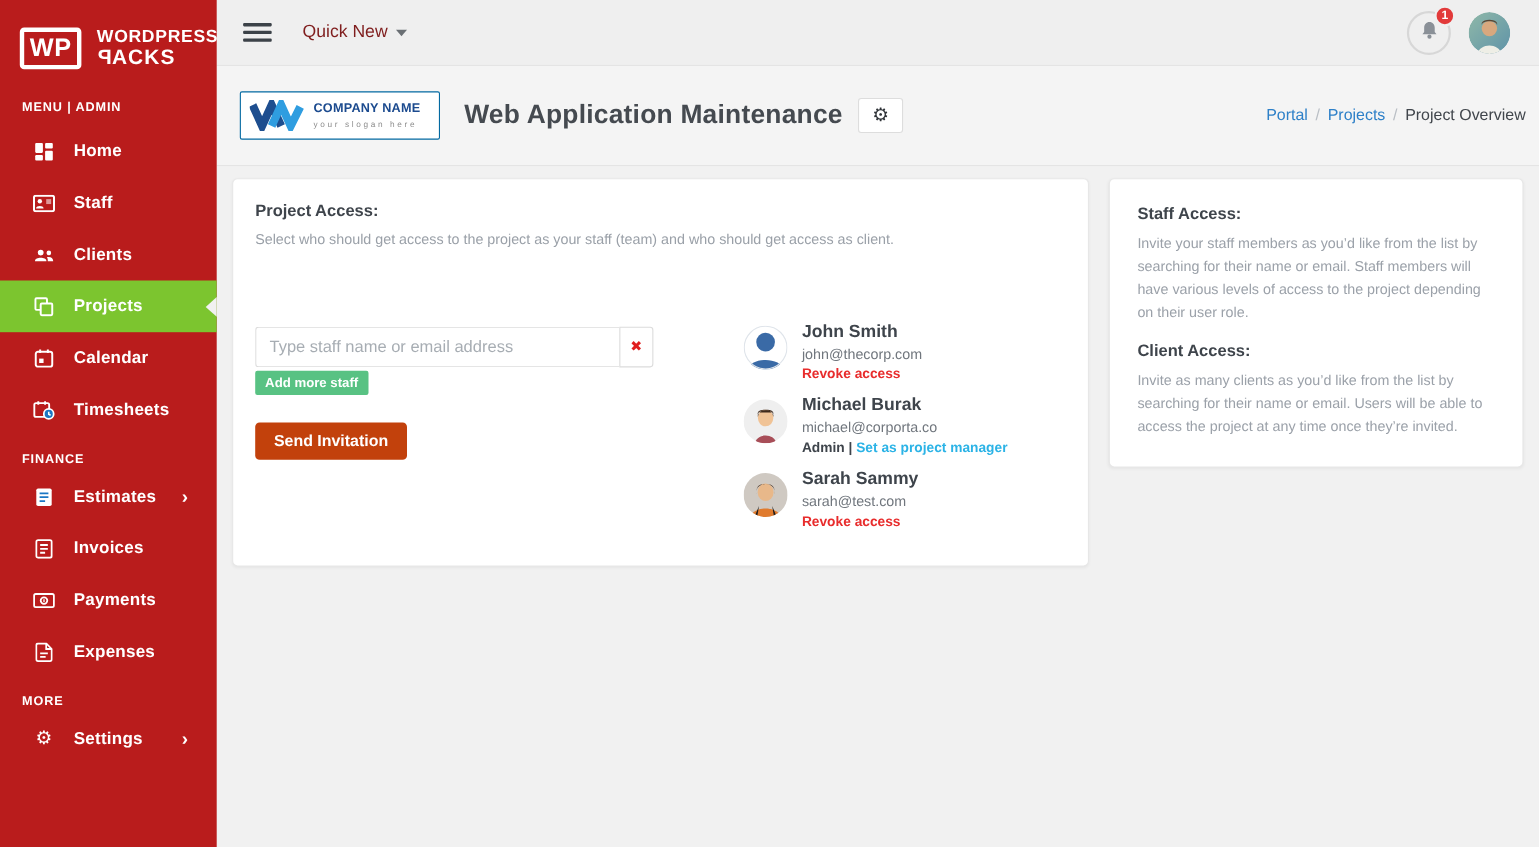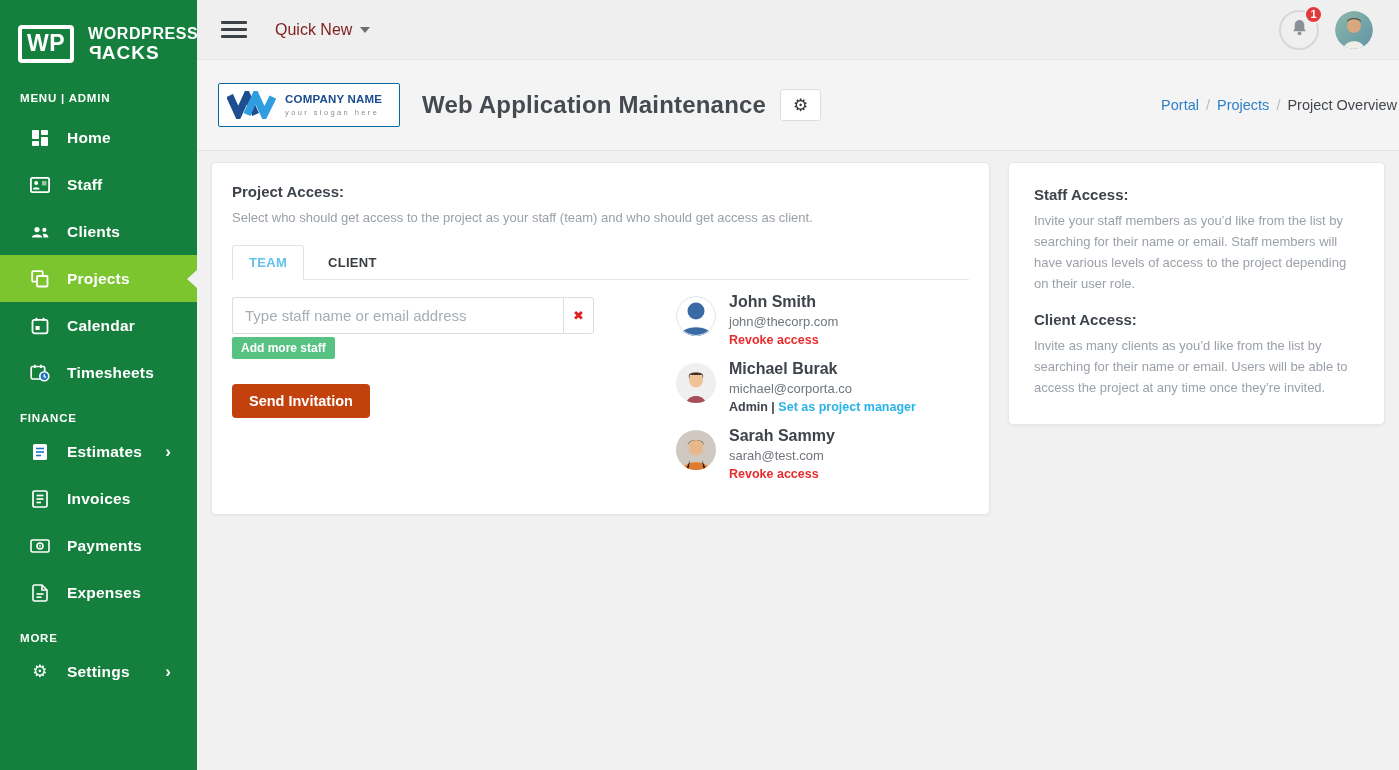--- a/index.html
+++ b/index.html
@@ -2,21 +2,21 @@
 <html><head>
 <meta charset="utf-8">
 <style>
   * { margin:0; padding:0; box-sizing:border-box; }
   html,body { width:1399px; height:770px; overflow:hidden; background:#f1f1f1;
     font-family:"Liberation Sans", sans-serif; }
   .app { position:relative; width:1399px; height:770px; }
 
   
   .sidebar { position:absolute; left:0; top:0; width:197px; height:770px;
-    background:#15803d; color:#fff; z-index:5; }
+    background:#b91c1c; color:#fff; z-index:5; }
   .logo-row { display:flex; align-items:center; padding:16px 0 0 18px; height:72px; cursor:pointer; }
   .wp-box { border:4px solid #fff; border-radius:4px; padding:1px 5px 2px;
     font-size:23px; font-weight:800; letter-spacing:0.5px; }
   .logo-bar { width:4px; height:44px; background:#fff; margin-left:7px; }
   .logo-text { margin-left:7px; line-height:1; }
   .logo-text .l1 { font-size:16px; font-weight:800; letter-spacing:0.6px; }
   .logo-text .l2 { font-size:19px; font-weight:800; letter-spacing:1px; margin-top:1px; }
   .logo-text .mirror { display:inline-block; transform:scaleX(-1); }
   .side-section { padding:0 0 0 20px; font-size:11.5px; font-weight:bold;
     letter-spacing:0.8px; color:#fff; }
@@ -58,21 +58,21 @@
   .company-box { margin-left:21px; width:182px; height:44px; background:#fff;
     border:1px solid #0369a1; border-radius:2px; display:flex; align-items:center;
     padding-left:8px; }
   .company-txt { margin-left:6px; line-height:1; }
   .company-txt .cn { font-size:11.5px; font-weight:800; color:#1c4b8f; letter-spacing:0.2px; }
   .company-txt .cs { font-size:7.5px; color:#8d8d8d; letter-spacing:2.4px; margin-top:3px; }
   .page-title { margin-left:22px; font-size:24px; font-weight:bold; color:#454a50; letter-spacing:0.2px; }
   .title-gear-btn { margin-left:14px; width:41px; height:32px; background:#fff;
     border:1px solid #ddd; border-radius:3px; display:flex; align-items:center;
     justify-content:center; cursor:pointer; color:#2f3338; }
-  .breadcrumb { margin-left:auto; margin-right:2px; font-size:14.5px; color:#41464c; }
+  .breadcrumb { margin-left:auto; margin-right:12px; font-size:14.5px; color:#41464c; }
   .breadcrumb a { color:#2e80c8; text-decoration:none; cursor:pointer; }
   .bc-sep { color:#b9bec4; margin:0 7px; }
 
   
   .content { position:absolute; left:197px; top:151px; right:0; bottom:0;
     padding:11px 14px 0; display:flex; align-items:flex-start; }
   .card { background:#fff; border:1px solid #e7e7e7; border-radius:5px;
     box-shadow:0 1px 3px rgba(0,0,0,0.05); }
   .card-main { position:relative; width:779px; height:353px; }
   .card-info { width:377px; margin-left:18px; padding:23px 25px 26px; }
@@ -326,24 +326,20 @@
       <a>Portal</a><span class="bc-sep">/</span><a>Projects</a><span class="bc-sep">/</span><span>Project Overview</span>
     </div>
   </div>
 
   <div class="content">
 
     <div class="card card-main">
       <div class="pa-title">Project Access:</div>
       <div class="pa-sub">Select who should get access to the project as your staff (team) and who should get access as client.</div>
 
-      <div class="tabs">
-        <div class="tab active">TEAM</div>
-        <div class="tab inactive">CLIENT</div>
-      </div>
 
       <div class="input-row">
         <input class="staff-input" type="text" placeholder="Type staff name or email address" style="">
         <div class="input-clear">
             <span>✖</span>
           </div>
       </div>
       <div class="add-more-badge">Add more staff</div>
       <button class="send-btn">Send Invitation</button>
 

